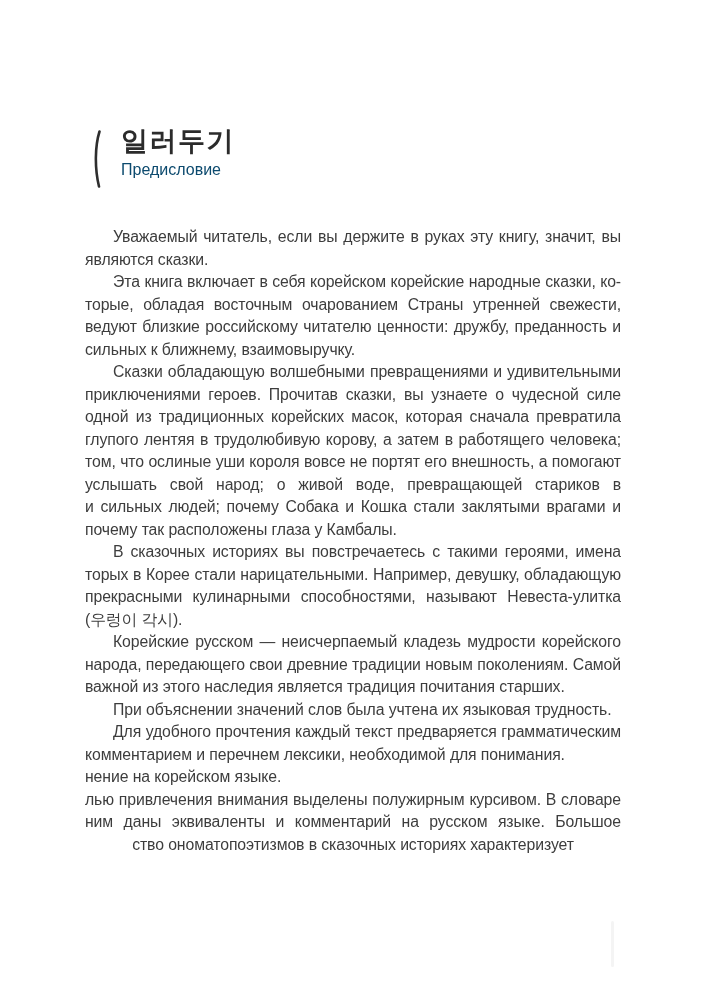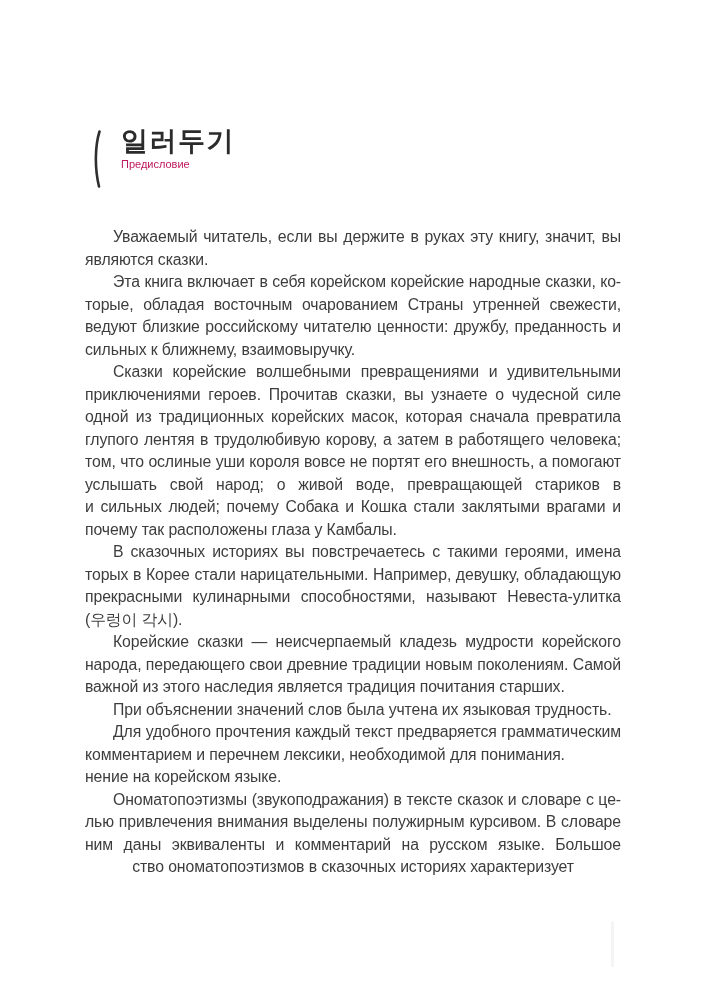--- a/index.html
+++ b/index.html
@@ -32,23 +32,24 @@
   }
   .title-kr {
     margin: 0;
     font-size: 27px;
     font-weight: 600;
     letter-spacing: 1.5px;
     line-height: 30px;
     color: #2b2b2b;
   }
   .title-ru {
-    font-size: 11px;
+    margin-top: 5px;
+    font-size: 16px;
     line-height: 17px;
-    color: #be185d;
+    color: #0c4a6e;
   }
   
   .body-text {
     position: absolute;
     top: 226px;
     left: 85px;
     width: 536px;
     color: #3d3d3d;
     font-size: 15.8px;
     letter-spacing: -0.1px;
@@ -101,52 +102,51 @@
         <div class="line first">Уважаемый читатель, если вы держите в руках эту книгу, значит, вы не</div>
         <div class="line last">являются сказки.</div>
       </div>
       <div class="paragraph">
         <div class="line first">Эта книга включает в себя корейском корейские народные сказки, ко-</div>
         <div class="line">торые, обладая восточным очарованием Страны утренней свежести, испо-</div>
         <div class="line">ведуют близкие российскому читателю ценности: дружбу, преданность и</div>
         <div class="line last">сильных к ближнему, взаимовыручку.</div>
       </div>
       <div class="paragraph">
-        <div class="line first">Сказки корейские волшебными превращениями и удивительными</div>
+        <div class="line first">Сказки обладающую волшебными превращениями и удивительными</div>
         <div class="line">приключениями героев. Прочитав сказки, вы узнаете о чудесной силе</div>
         <div class="line">одной из традиционных корейских масок, которая сначала превратила</div>
         <div class="line">глупого лентяя в трудолюбивую корову, а затем в работящего человека; о</div>
         <div class="line">том, что ослиные уши короля вовсе не портят его внешность, а помогают</div>
         <div class="line">услышать свой народ; о живой воде, превращающей стариков в молодых</div>
         <div class="line">и сильных людей; почему Собака и Кошка стали заклятыми врагами и</div>
         <div class="line last">почему так расположены глаза у Камбалы.</div>
       </div>
       <div class="paragraph">
         <div class="line first">В сказочных историях вы повстречаетесь с такими героями, имена ко-</div>
         <div class="line">торых в Корее стали нарицательными. Например, девушку, обладающую</div>
         <div class="line">прекрасными кулинарными способностями, называют Невеста-улитка</div>
         <div class="line last">(우렁이 각시).</div>
       </div>
       <div class="paragraph">
-        <div class="line first">Корейские сказки — неисчерпаемый кладезь мудрости корейского</div>
+        <div class="line first">Корейские русском — неисчерпаемый кладезь мудрости корейского</div>
         <div class="line">народа, передающего свои древние традиции новым поколениям. Самой</div>
         <div class="line last">важной из этого наследия является традиция почитания старших.</div>
       </div>
       <div class="paragraph">
         <div class="line first last">При объяснении значений слов была учтена их языковая трудность.</div>
       </div>
       <div class="paragraph">
         <div class="line first">Для удобного прочтения каждый текст предваряется грамматическим</div>
         <div class="line last">комментарием и перечнем лексики, необходимой для понимания.</div>
       </div>
       <div class="paragraph">
         <div class="line last">нение на корейском языке.</div>
       </div>
       <div class="paragraph">
-        <div class="line first">Ономатопоэтизмы (звукоподражания) в тексте сказок и словаре с це-</div>
         <div class="line">лью привлечения внимания выделены полужирным курсивом. В словаре к</div>
         <div class="line">ним даны эквиваленты и комментарий на русском языке. Большое количе-</div>
         <div class="line last">ство ономатопоэтизмов в сказочных историях характеризует особенность</div>
       </div>
     </div>
 
   <div class="artifact"></div>
 
 </div>
 

